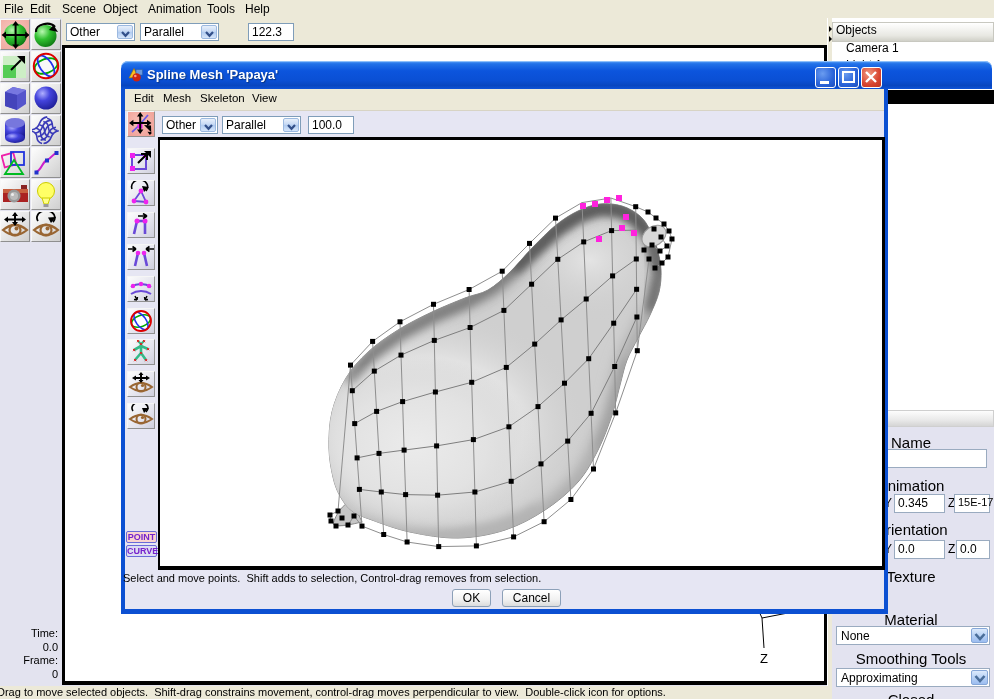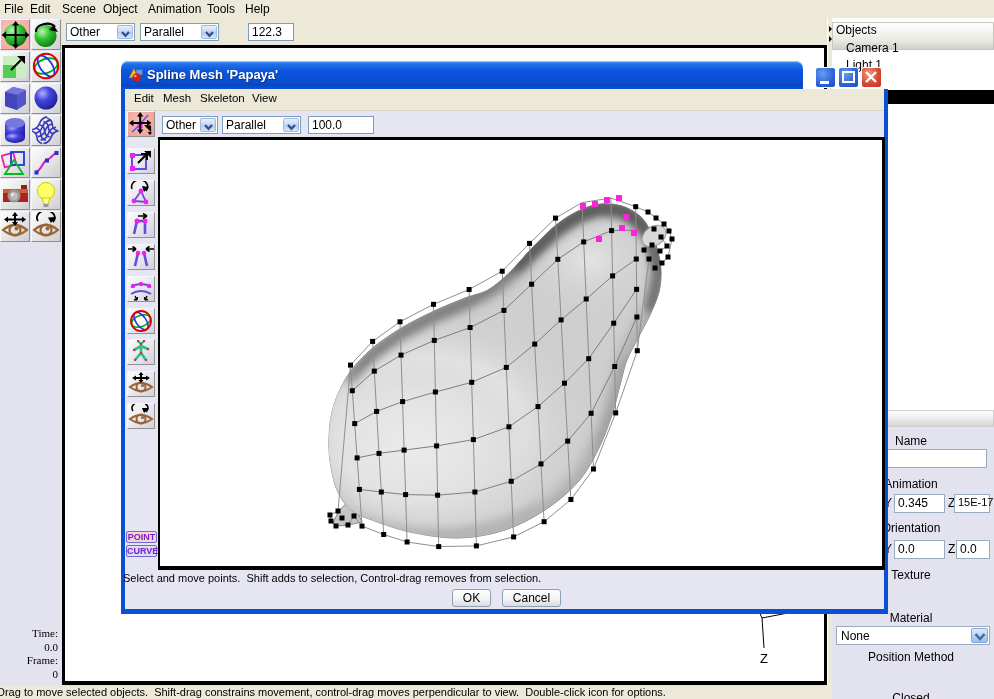--- a/index.html
+++ b/index.html
@@ -20,38 +20,38 @@
 #palette { left:0; top:19px; width:62px; height:224px; }
 .pbtn { position:absolute; width:30px; height:31px; background:linear-gradient(135deg,#fdfdfd,#e2e2e2 60%,#cfcfcf);
   border:1px solid #bbb; border-top-color:#f8f8f8; border-left-color:#f8f8f8; border-right-color:#8f8f8f; border-bottom-color:#8f8f8f; }
 .pbtn.sel { background:radial-gradient(circle at 40% 40%, #f8c8c0, #efa49a); }
 
 #vp { left:62px; top:45px; width:765px; height:640px; background:#000; }
 #vpw { left:65px; top:48px; width:759px; height:633px; background:#fff; }
 
 #divider { left:827px; top:18px; width:5px; height:681px; background:#ece9d8; border-left:1px solid #fff; }
 #rpanel { left:832px; top:18px; width:162px; height:681px; background:#fff; }
-#objhdr { left:0px; top:4px; width:162px; height:28px; background:linear-gradient(#ffffff,#e8e8e2 70%,#d0d0c8); border:1px solid #c8c8c0; font-size:12px;text-align:right; }
+#objhdr { left:0px; top:4px; width:162px; height:20px; background:linear-gradient(#ffffff,#e8e8e2 70%,#d0d0c8); border:1px solid #c8c8c0; font-size:12px;text-align:right; }
 #blackrow { left:0px; top:72px; width:162px; height:14px; background:#000; }
 #props { left:0px; top:392px; width:162px; height:289px; background:#e3e3f0; }
 #phdr { position:absolute; left:0; top:0; width:162px; height:17px; background:linear-gradient(#fdfdfd,#e9e9e9 60%,#d5d5d5); border:1px solid #cfcfcf; }
-.plabel { position:absolute; width:158px; text-align:center; font-size:12px; color:#000; }
+.plabel { position:absolute; width:158px; text-align:center; font-size:15px; color:#000; }
 .pfield { position:absolute; background:#fff; border:1px solid #9aabc0; font-size:12px; }
 .pfield .txt { position:absolute; left:3px; top:1px; white-space:nowrap; }
 .pcombo { position:absolute; background:#fff; border:1px solid #9aabc0; font-size:12px; }
 .pcombo .txt { position:absolute; top:2px; white-space:nowrap; }
 .pcombo .btn { position:absolute; right:1px; top:1px; bottom:1px; width:17px;
   background:linear-gradient(#dceafc,#b8d2f5 50%,#9cbdf0); border:1px solid #86a7d8; border-radius:2px; }
 .pcombo .btn svg { position:absolute; left:2px; top:4px; }
 
-#timelbl { left:0px; top:627px; width:58px; height:58px; font-size:11px; line-height:13.5px; text-align:right; color:#000;font-family:Liberation Serif, serif; }
+#timelbl { left:0px; top:627px; width:58px; height:58px; font-size:11px; line-height:13.5px; text-align:right; color:#000; }
 #statusbar { left:0; top:686px; width:828px; height:13px; background:#ece9d8; font-size:11px; white-space:nowrap; }
 
 #dlg { left:121px; top:61px; width:767px; height:553px; }
-#dtitle { position:absolute; left:0; top:0; width:682px; height:28px; border-radius:7px 7px 0 0;
+#dtitle { position:absolute; left:0; top:0; width:871px; height:28px; border-radius:7px 7px 0 0;
   background:linear-gradient(#5ca3f8 0%, #2272e8 10%, #0c55dd 35%, #0a4fd4 70%, #0846bf 88%, #0d53d8 100%);
   box-shadow:inset 0 1px 0 #8ec0fa; }
 #dtitle .ttext { position:absolute; left:26px; top:6px; color:#fff; font-weight:bold; font-size:13px; text-shadow:1px 1px 1px #0a3580; }
 #dbody { position:absolute; left:0; top:28px; width:767px; height:525px; background:#e6e6f3;
   border-left:4px solid #0c50d2; border-right:4px solid #0c50d2; border-bottom:5px solid #0c50d2; }
 .tbtn { position:absolute; top:6px; width:21px; height:21px; border:1px solid #fff; border-radius:3px; }
 .tbtn.b1 { left:694px; background:radial-gradient(circle at 35% 30%, #6a9cf0, #2a63d8 60%, #1c4fc0); }
 .tbtn.b2 { left:717px; background:radial-gradient(circle at 35% 30%, #6a9cf0, #2a63d8 60%, #1c4fc0); }
 .tbtn.b3 { left:740px; background:radial-gradient(circle at 35% 30%, #f09880, #d84430 60%, #bc3522); }
 #dmenu { position:absolute; left:0px; top:0px; width:759px; height:22px; background:#ece9d8; font-size:11.5px; border-bottom:1px solid #d8d4c4; }
@@ -264,21 +264,29 @@
   <div class="plabel" style="top:158px;">Texture</div>
   <div class="plabel" style="top:201px;">Material</div>
   <div class="pcombo" style="left:4px; top:216px; width:154px; height:19px;">
           <span class="txt" style="left:4px">None</span>
           <span class="btn">
             <svg width="13" height="10" viewBox="0 0 13 10">
               <path d="M1.5,1 L6,6 L10.5,1" fill="none" stroke="#4a6e9a" stroke-width="2.6"></path>
             </svg>
           </span>
         </div>
-  <div class="plabel" style="top:240px;">Position Method</div>
+  <div class="plabel" style="top:240px;">Smoothing Tools</div>
+  <div class="pcombo" style="left:4px; top:258px; width:154px; height:19px;">
+          <span class="txt" style="left:4px">Approximating</span>
+          <span class="btn">
+            <svg width="13" height="10" viewBox="0 0 13 10">
+              <path d="M1.5,1 L6,6 L10.5,1" fill="none" stroke="#4a6e9a" stroke-width="2.6"></path>
+            </svg>
+          </span>
+        </div>
   <div class="plabel" style="top:281px;">Closed</div>
  </div>
 </div>
 
 <div class="abs" id="timelbl">Time:<br>0.0<br>Frame:<br>0</div>
 <div class="abs" id="statusbar">
       <span style="position:absolute;left:-3px;top:0px">Drag to move selected objects.&nbsp; Shift-drag constrains movement, control-drag moves perpendicular to view.&nbsp; Double-click icon for options.</span>
     </div>
 
 <div class="abs" id="dlg">
@@ -325,21 +333,21 @@
           </span>
         </div>
   <div class="combo" style="left:97px; top:27px; width:79px; height:18px;">
           <span class="txt">Parallel</span>
           <span class="btn">
             <svg width="13" height="11" viewBox="0 0 13 11">
               <path d="M3,3 L6.5,6.8 L10,3" fill="none" stroke="#33508a" stroke-width="2.2"></path>
             </svg>
           </span>
         </div>
-  <div class="tfield" style="left:183px; top:27px; width:66px; height:18px;">
+  <div class="tfield" style="left:183px; top:27px; width:46px; height:18px;">
           <span class="txt">100.0</span>
         </div>
   <div id="dtcol">
           <div class="dtool" style="top:0px;"><svg width="26" height="24" viewBox="0 0 26 24">
               <rect x="4" y="6" width="14" height="14" fill="none" stroke="#6a4ad8" stroke-width="2"></rect>
               <rect x="2" y="4" width="5" height="5" fill="#ee22ee"></rect>
               <rect x="15" y="4" width="5" height="5" fill="#ee22ee"></rect>
               <rect x="2" y="17" width="5" height="5" fill="#ee22ee"></rect>
               <path d="M10,14 L19,5 M19,5 L19,11 M19,5 L13,5" fill="none" stroke="#000" stroke-width="2"></path>
               <path d="M23,2 L23,9 L16,2 Z" fill="#000"></path>

